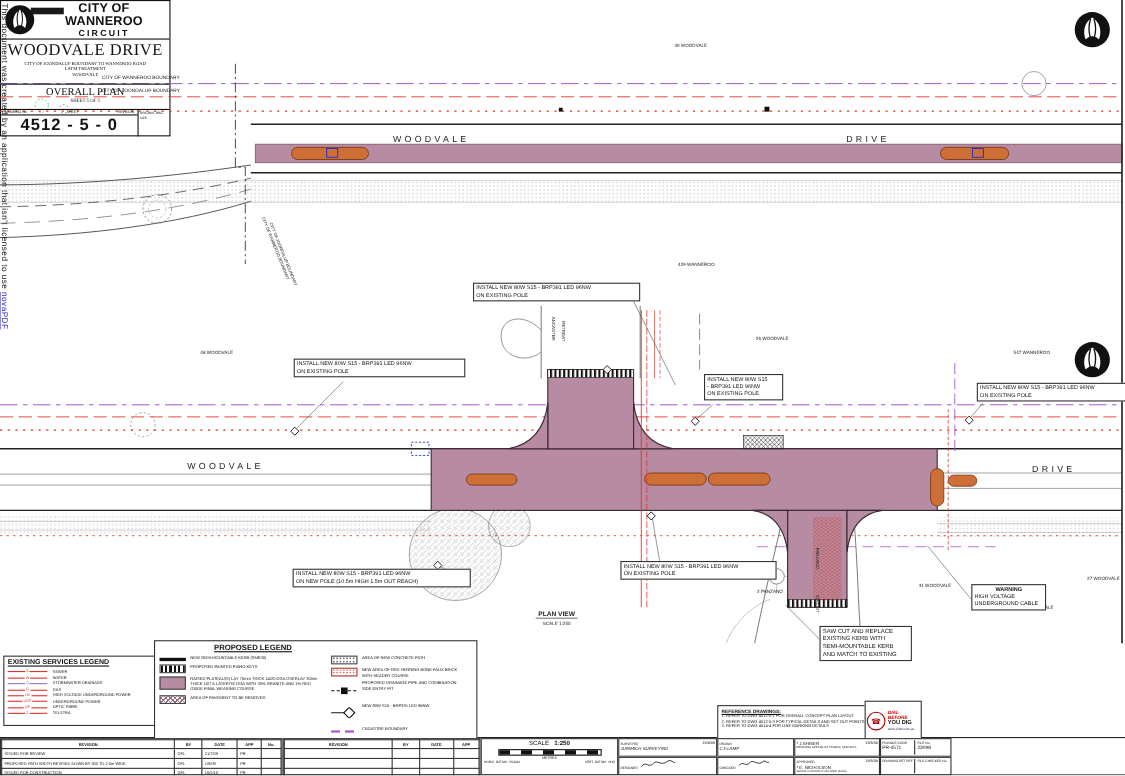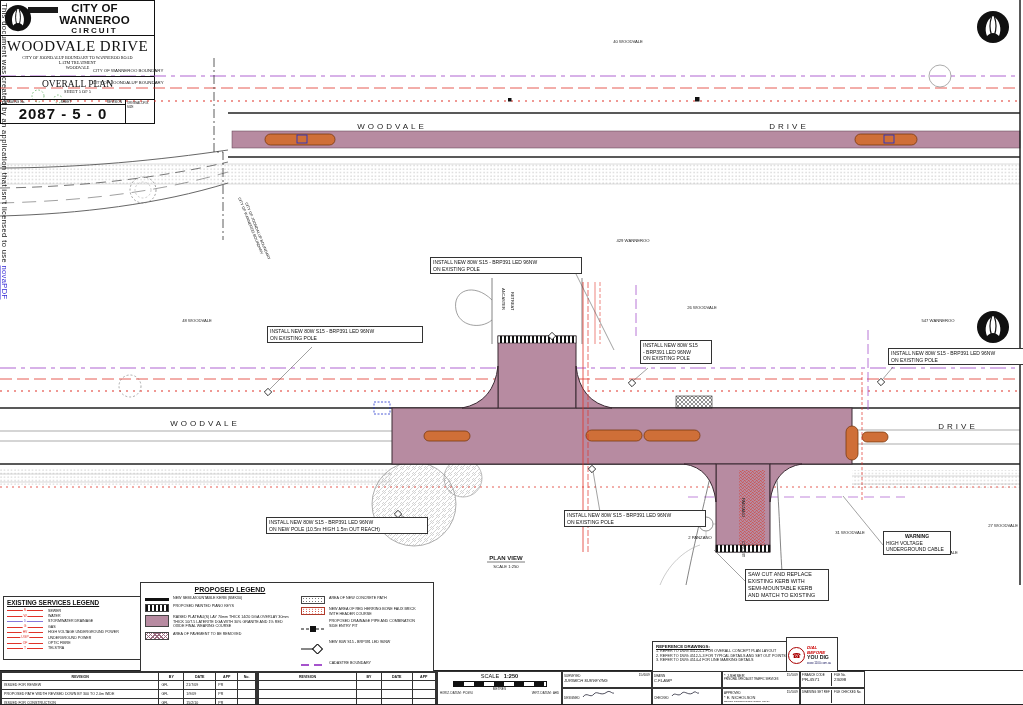--- a/index.html
+++ b/index.html
@@ -478,21 +478,21 @@
       <div class="s1">OVERALL PLAN</div>
       <div class="s2">SHEET 5 OF 5</div>
     </div>
     <div class="tbrow" id="tb-num">
       <div class="main">
         <div class="hdrs">
           <span>DRAWING No.</span>
           <span>SHEET</span>
           <span>REVISION</span>
         </div>
-        <div class="num">2087 - 5 - 0</div>
+        <div class="num">4512 - 5 - 0</div>
       </div>
       <div class="side">ORIGINAL DRG. SIZE</div>
     </div>
   </div>
 
   <div class="bstrip" style="left:0;top:671px;width:257px;height:34px">
     <table class="rev">
       <tbody>
           <tr>
         <th style="width:166px">REVISION</th>

